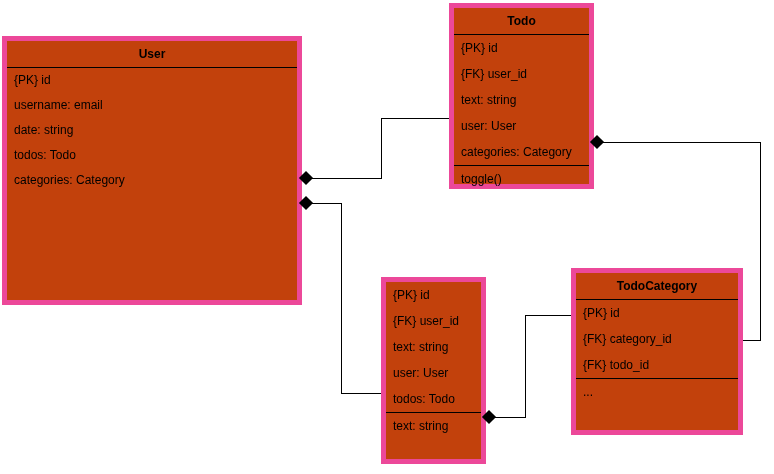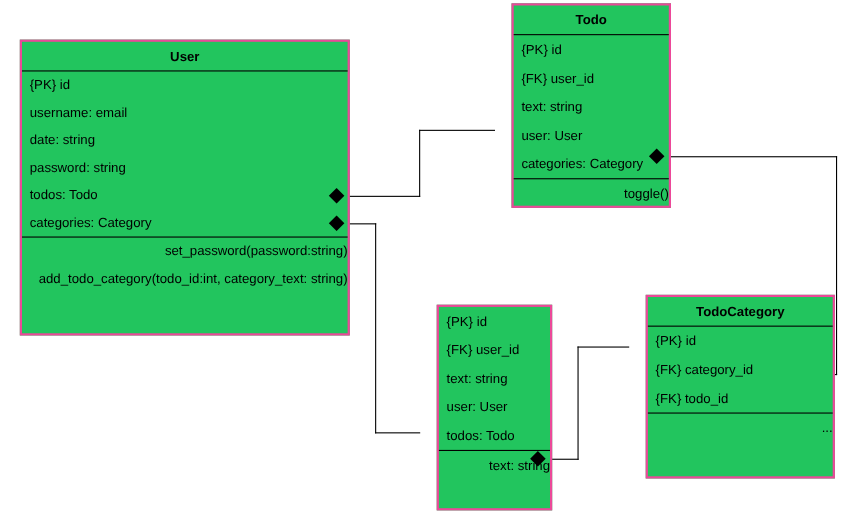--- a/index.html
+++ b/index.html
@@ -18,45 +18,43 @@
     width: 774px;
     height: 474px;
     background: #ffffff;
     overflow: hidden;
   }
 
   
   .umlbox {
     position: absolute;
     box-sizing: border-box;
-    background: #22c55e;
-    border: 2px solid #ec4899;
+    background: #c2410c;
+    border: 5px solid #ec4899;
     z-index: 5;
-    margin-left: 16px;
   }
   .uml-title {
     box-sizing: border-box;
     width: 100%;
     text-align: center;
     font-size: 12px;
     font-weight: bold;
     line-height: 26px;
     height: 27px;
     border-bottom: 1px solid #000000;
     color: #000000;
     white-space: nowrap;
     overflow: hidden;
   }
   .uml-section {
     box-sizing: border-box;
     width: 100%;
   }
   .uml-section + .uml-section {
     border-top: 1px solid #000000;
-    text-align: right;
   }
   .uml-row {
     box-sizing: border-box;
     font-size: 12px;
     line-height: 25px;
     height: 25px;
     padding-left: 7px;
     white-space: nowrap;
     overflow: hidden;
     color: #000000;
@@ -105,27 +103,22 @@
   <div class="seg v" style="left:525px; top:315px; height:103px;"></div>
   <div class="seg h" style="left:525px; top:315px; width:47px;"></div>
   <div class="diamond" style="left:484px; top:412px;"></div>
 
   <div class="umlbox" style="left:2px; top:36px; width:300px; height:269px;">
     <div class="uml-title">User</div>
     <div class="uml-section">
       <div class="uml-row">{PK} id</div>
       <div class="uml-row">username: email</div>
       <div class="uml-row">date: string</div>
-      <div class="uml-row">password: string</div>
       <div class="uml-row">todos: Todo</div>
       <div class="uml-row">categories: Category</div>
-    </div>
-    <div class="uml-section">
-      <div class="uml-row">set_password(password:string)</div>
-      <div class="uml-row">add_todo_category(todo_id:int, category_text: string)</div>
     </div>
   </div>
 
   <div class="umlbox" style="left:449px; top:3px; width:145px; height:186px;">
     <div class="uml-title">Todo</div>
     <div class="uml-section">
       <div class="uml-row tall">{PK} id</div>
       <div class="uml-row tall">{FK} user_id</div>
       <div class="uml-row tall">text: string</div>
       <div class="uml-row tall">user: User</div>

